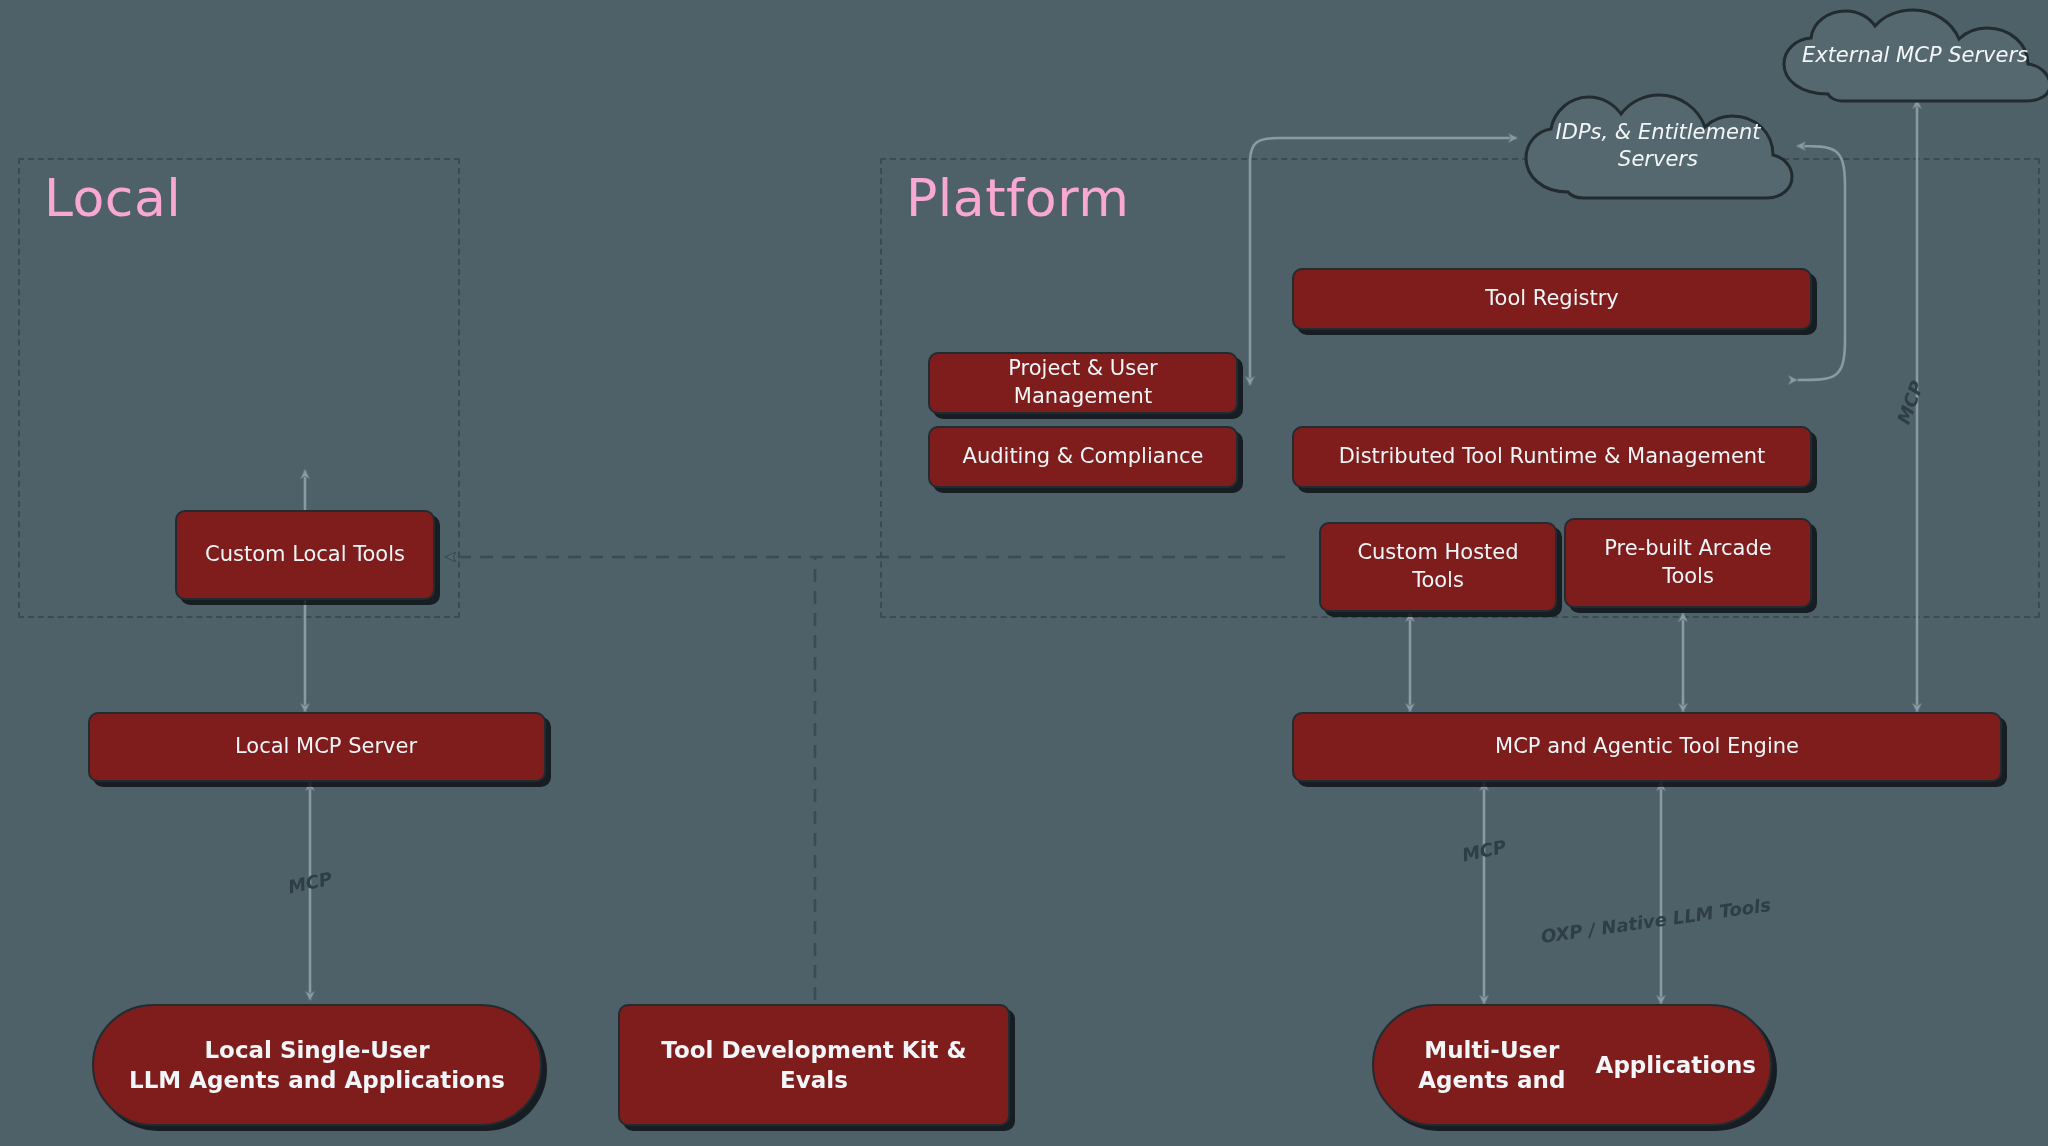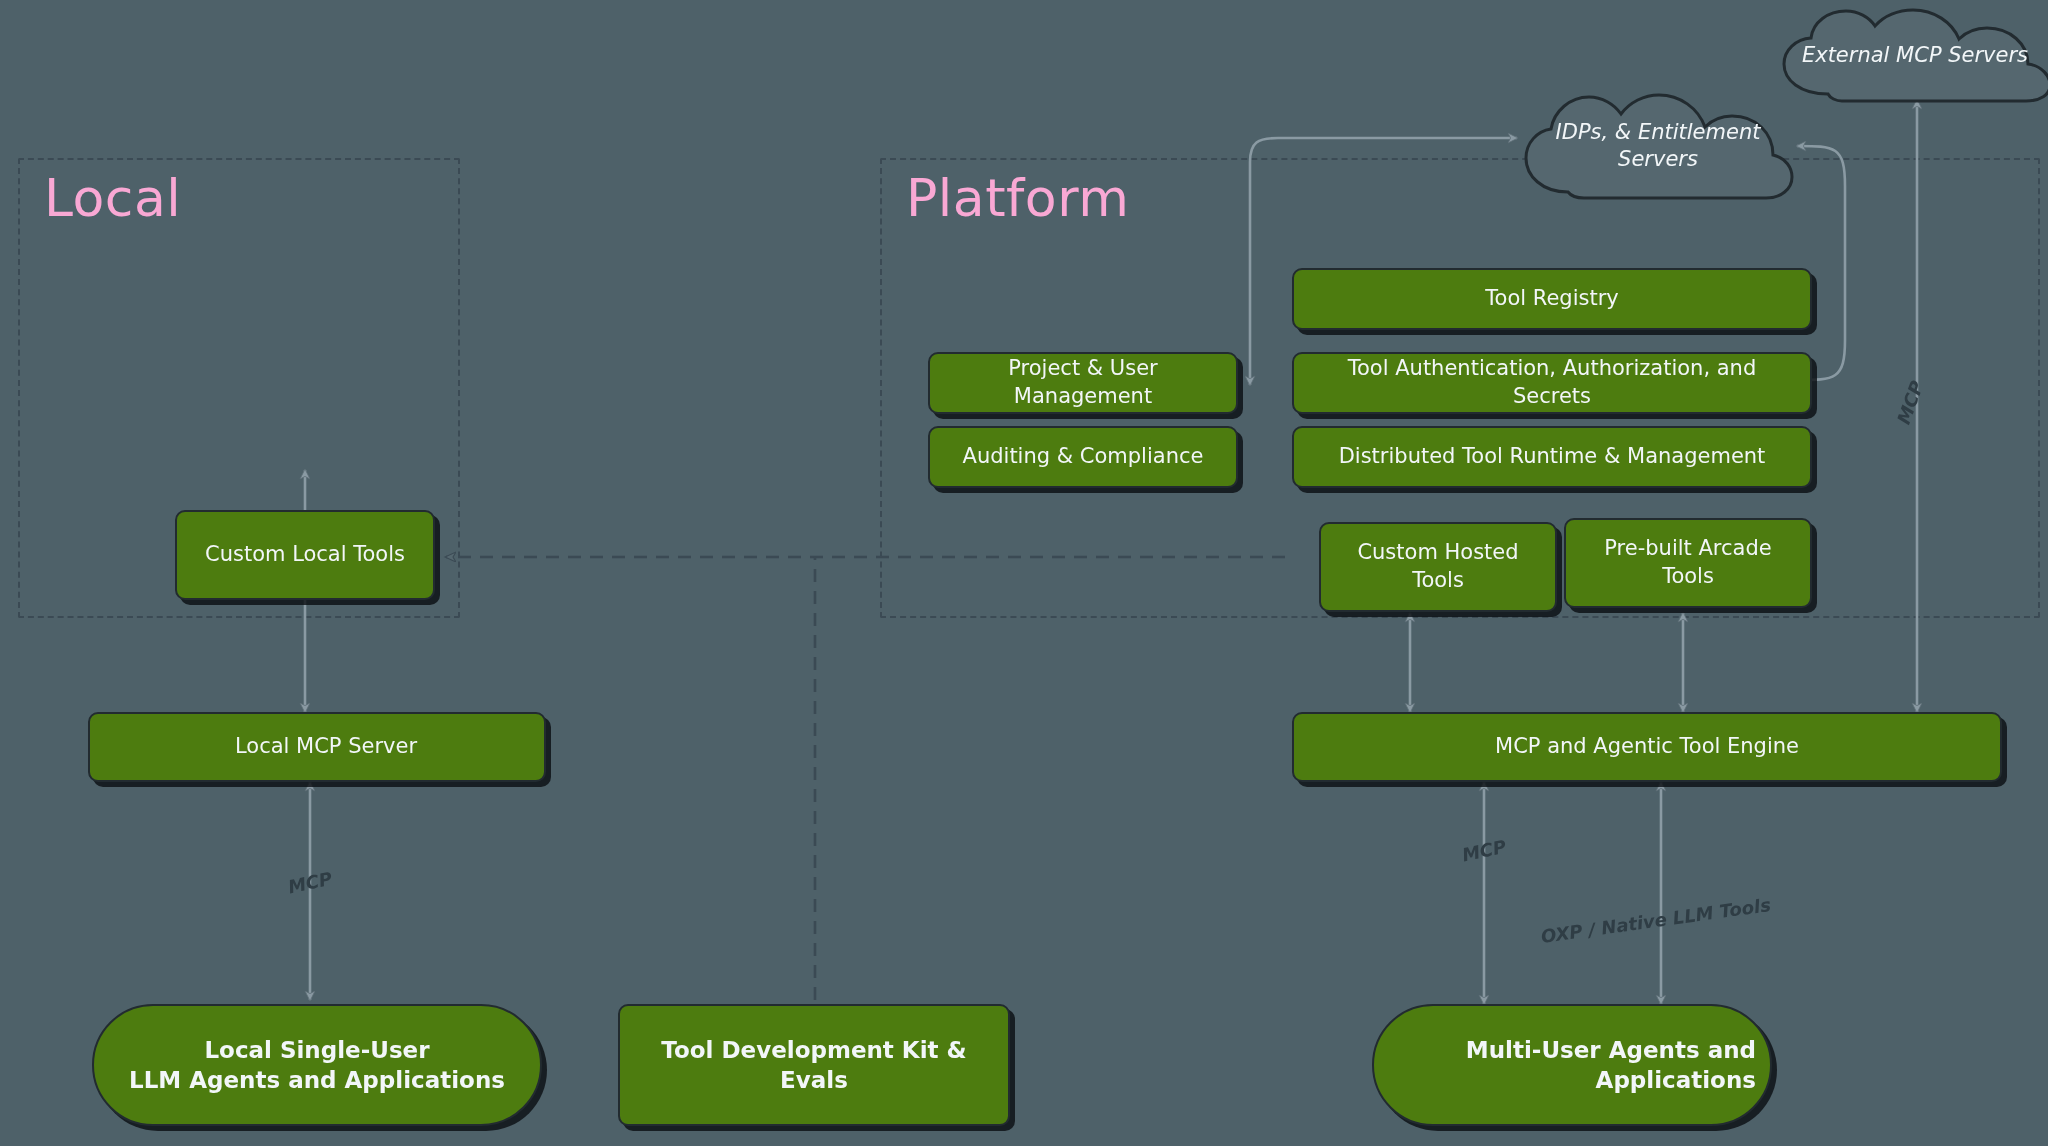--- a/index.html
+++ b/index.html
@@ -36,21 +36,21 @@
     font-weight: 400;
     color: #f9a8d4;
     letter-spacing: 0.5px;
     white-space: nowrap;
     font-family: "DejaVu Sans", sans-serif;
   }
   
   .node {
     position: absolute;
     box-sizing: border-box;
-    background: #4d7c0f;
+    background: #7f1d1d;
     border: 2px solid #222b30;
     border-radius: 10px;
     box-shadow: 5px 5px 0 rgba(10,14,17,0.80);
     display: flex;
     align-items: center;
     justify-content: center;
     text-align: center;
     color: #f2f6f8;
     font-size: 21px;
     font-weight: 400;
@@ -191,31 +191,30 @@
     <span>Local Single-User</span>
     <span>LLM Agents and Applications</span>
   </div>
 
   <div class="node" style="left:928px; top:352px; width:310px; height:62px;">Project &amp; User Management</div>
 
   <div class="node" style="left:928px; top:426px; width:310px; height:62px;">Auditing &amp; Compliance</div>
 
   <div class="node" style="left:1292px; top:268px; width:520px; height:62px;">Tool Registry</div>
 
-  <div class="node" style="left:1292px; top:352px; width:520px; height:62px;">Tool Authentication, Authorization, and Secrets</div>
 
   <div class="node" style="left:1292px; top:426px; width:520px; height:62px;">Distributed Tool Runtime &amp; Management</div>
 
   <div class="node" style="left:1292px; top:522px; width:238px; height:90px;margin-left:27px;">Custom Hosted Tools</div>
 
   <div class="node" style="left:1564px; top:518px; width:248px; height:90px;">Pre-built Arcade Tools</div>
 
   <div class="node" style="left:1292px; top:712px; width:710px; height:70px;">MCP and Agentic Tool Engine</div>
 
-  <div class="node pill bold" style="left:1372px; top:1004px; width:400px; height:122px; flex-direction:column;align-items:flex-end;">
+  <div class="node pill bold" style="left:1372px; top:1004px; width:400px; height:122px; flex-direction:row;">
     <span>Multi-User Agents and</span>
     <span>Applications</span>
   </div>
 
   <div class="edge-label" style="left:288px; top:872px; transform:rotate(-12deg);">MCP</div>
 
   <div class="edge-label" style="left:1462px; top:840px; transform:rotate(-12deg);">MCP</div>
 
   <div class="edge-label" style="left:1540px; top:910px; transform:rotate(-8deg);">OXP / Native LLM Tools</div>
 

